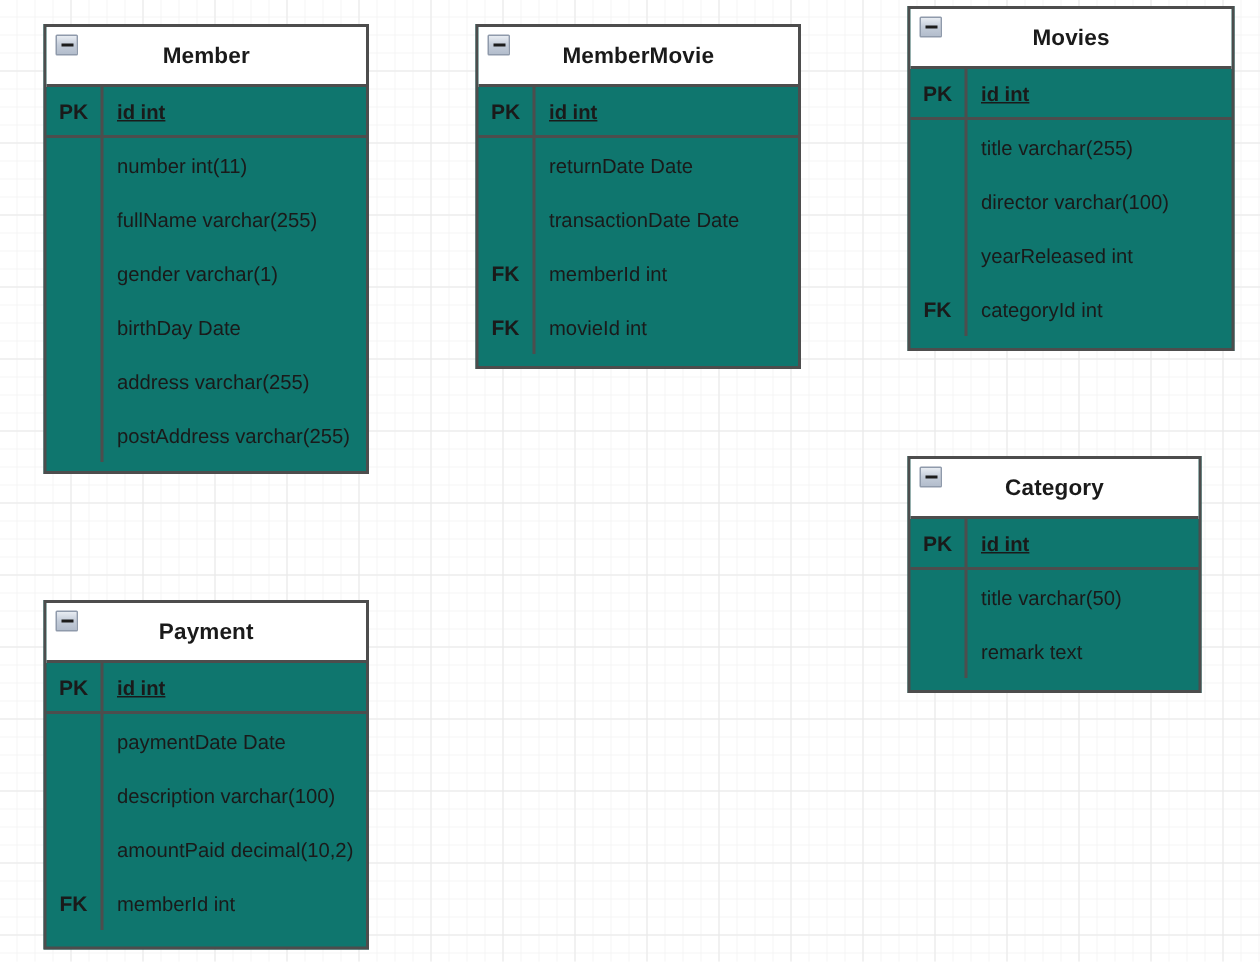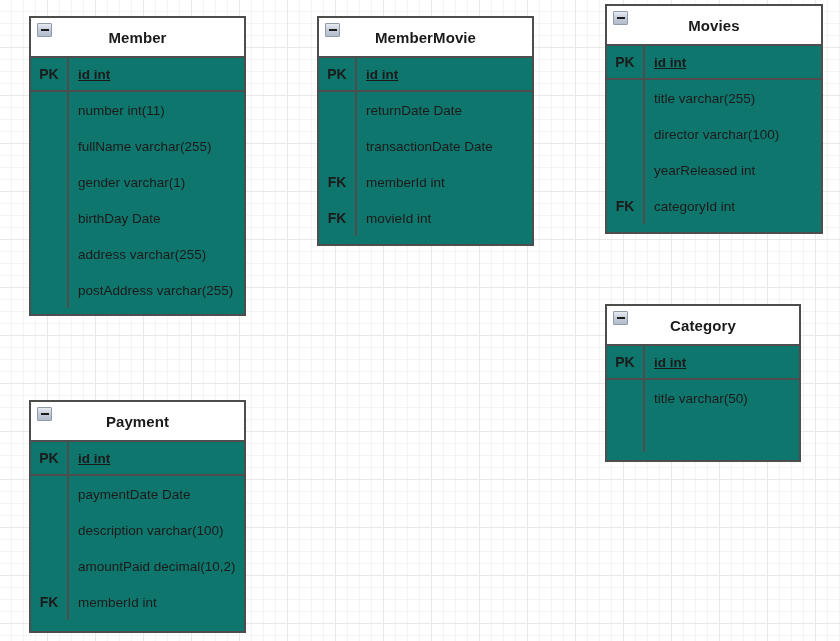--- a/index.html
+++ b/index.html
@@ -237,20 +237,21 @@
         <div class="key-cell">PK</div>
         <div class="attr-cell pk-name">id int</div>
       </div>
       <div class="attr-body">
         <div class="row">
           <div class="key-cell"></div>
           <div class="attr-cell">title varchar(50)</div>
         </div>
         <div class="row">
           <div class="key-cell"></div>
+          <div class="attr-cell">remark text</div>
         </div>
       </div>
     </div>
     <div class="entity" style="left: 29px; top: 400px; width: 217px; height: 233px;">
       <div class="ent-title">
         <div class="collapse-icon">
           <div class="bar"></div>
         </div>
         <span class="ent-title-text">Payment</span>
       </div>

